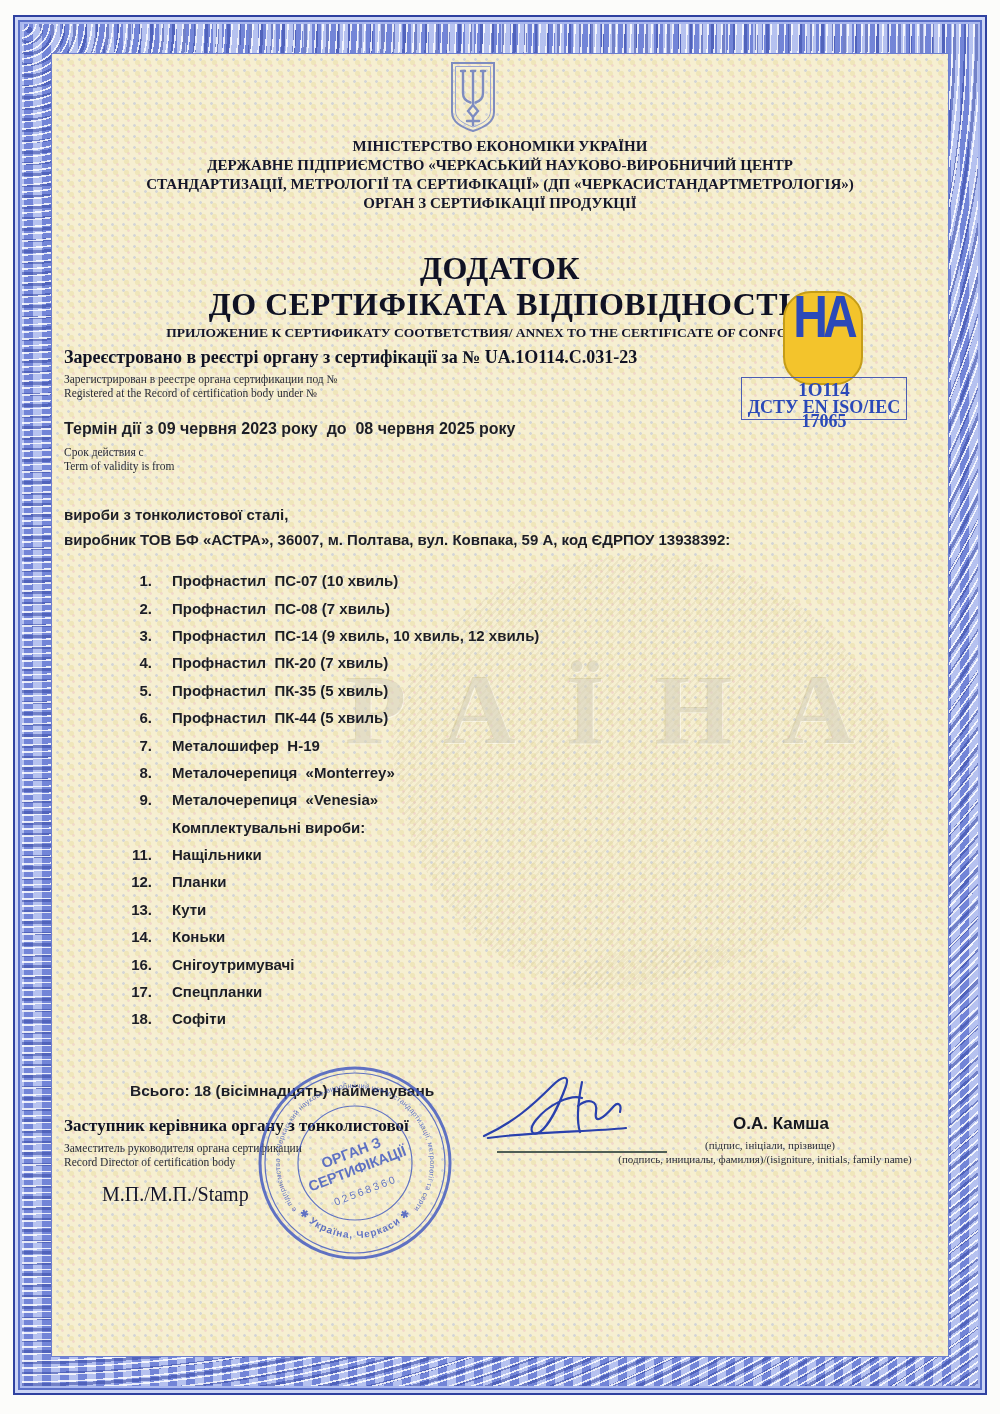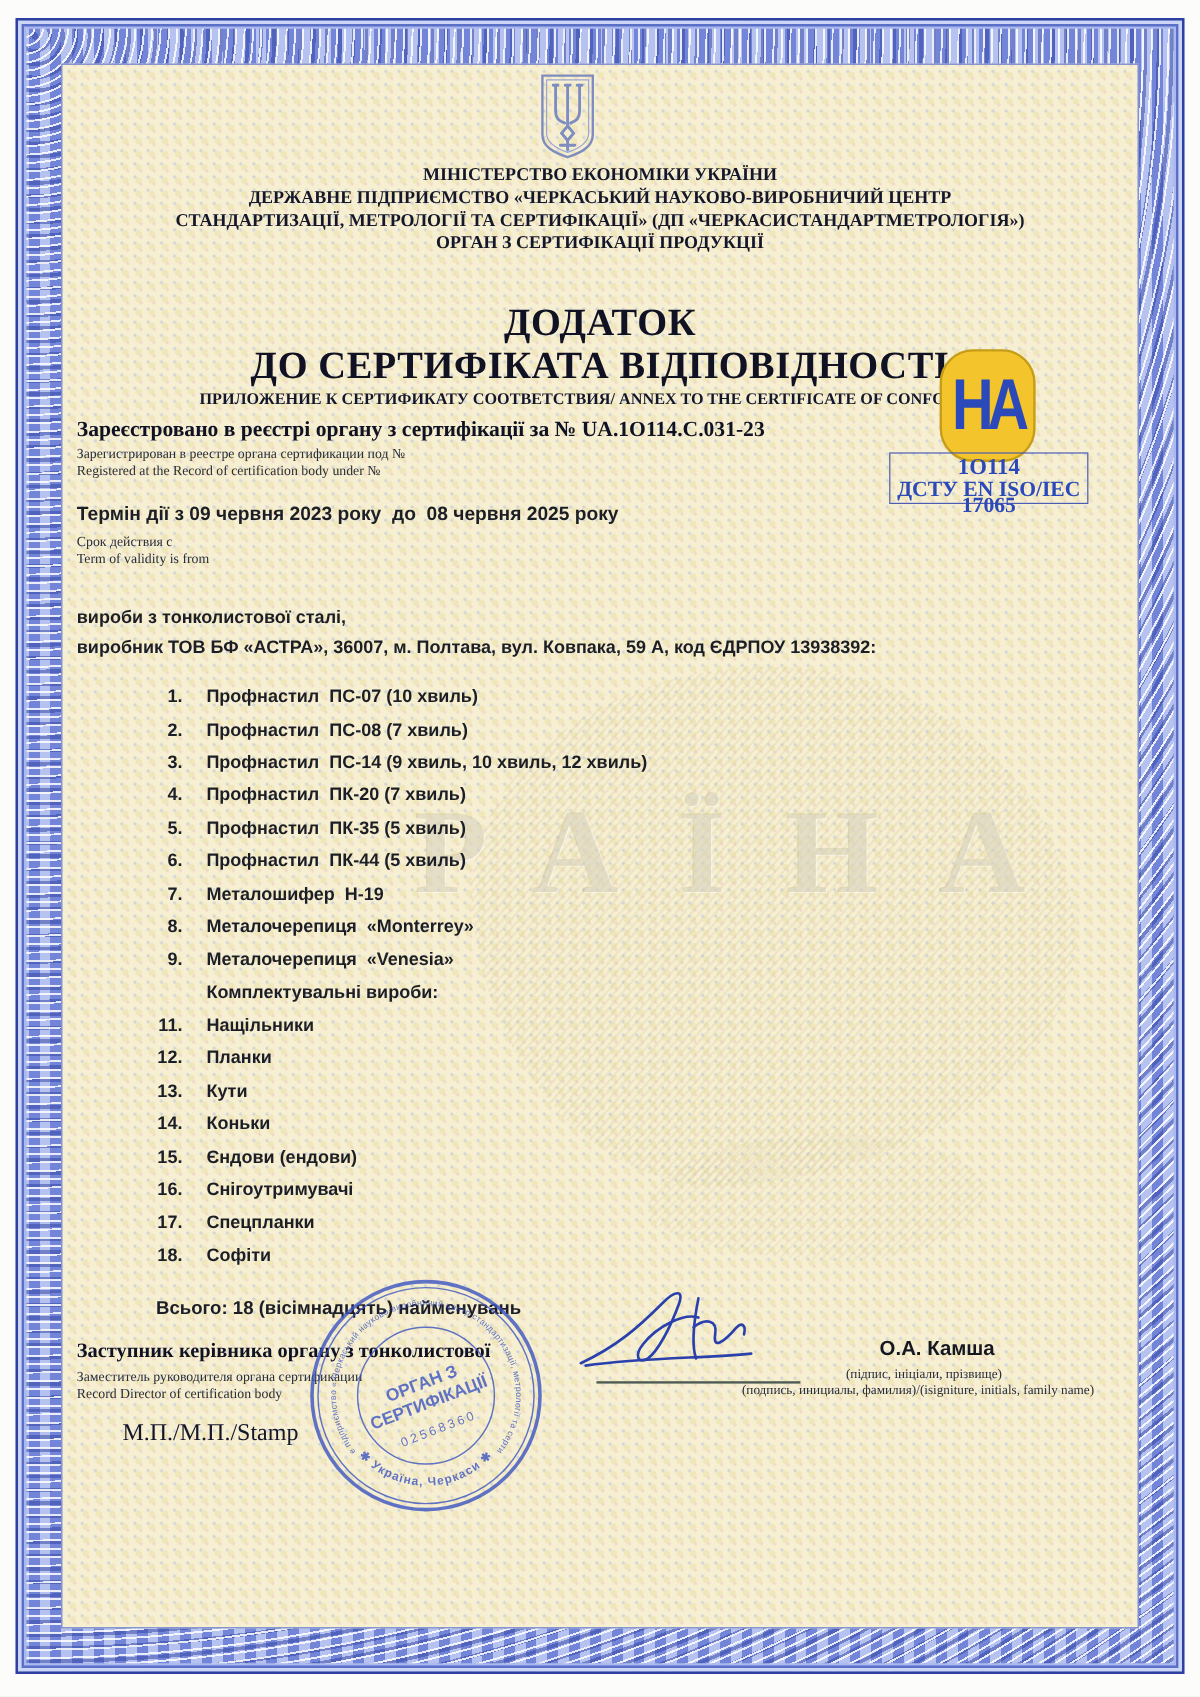--- a/index.html
+++ b/index.html
@@ -50,21 +50,21 @@
   .item-num{width:36px;text-align:right;font-weight:bold;font-size:15px;color:#1c1e26;}
   .item-text{margin-left:20px;font-weight:bold;font-size:15px;color:#1c1e26;white-space:pre;}
   .total{font-weight:bold;font-size:15.5px;color:#1c1e26;}
   .sig-title{font-family:"Liberation Serif",serif;font-weight:bold;font-size:17px;color:#101224;}
   .mp{font-family:"Liberation Serif",serif;font-size:20px;color:#14162a;}
   .signer{font-weight:bold;font-size:17px;color:#15171f;}
   .note{font-family:"Liberation Serif",serif;font-size:11px;color:#2a2c38;text-align:center;}
   .underline{position:absolute;left:497px;top:1151px;width:170px;height:1.5px;background:#4e5e56;}
   
   .naau-logo{position:absolute;left:783px;top:291px;width:76px;height:90px;border-radius:28px;
-    background:#f3c42c;border:2px solid #c59d18;display:flex;align-items:center;justify-content:center;}
+    background:#f3c42c;border:2px solid #c59d18;display:flex;justify-content:center;}
   .naau-letters{font-weight:bold;font-size:48px;letter-spacing:-5px;color:#2b49b8;transform:scaleY(1.25);}
   .code-box{position:absolute;left:741px;top:377px;width:164px;height:41px;border:1.5px solid #4b5cb4;
     text-align:center;color:#2b49b8;font-family:"Liberation Serif",serif;font-weight:bold;}
   .code-box .code{font-size:19px;line-height:21px;margin-top:1px;}
   .code-box .std{font-size:18px;line-height:14px;}
   .stamp-svg{position:absolute;left:255px;top:1063px;width:200px;height:200px;z-index:5;}
   .sig-svg{position:absolute;left:478px;top:1072px;width:200px;height:78px;z-index:5;}
   .emblem-svg{position:absolute;left:449px;top:60px;width:48px;height:74px;}
 </style>
 </head>
@@ -171,24 +171,20 @@
           <span class="item-num">12.</span>
           <span class="item-text">Планки</span>
         </div>
         <div class="item-row">
           <span class="item-num">13.</span>
           <span class="item-text">Кути</span>
         </div>
         <div class="item-row">
           <span class="item-num">14.</span>
           <span class="item-text">Коньки</span>
-        </div>
-        <div class="item-row">
-          <span class="item-num">15.</span>
-          <span class="item-text">Єндови (ендови)</span>
         </div>
         <div class="item-row">
           <span class="item-num">16.</span>
           <span class="item-text">Снігоутримувачі</span>
         </div>
         <div class="item-row">
           <span class="item-num">17.</span>
           <span class="item-text">Спецпланки</span>
         </div>
         <div class="item-row">

